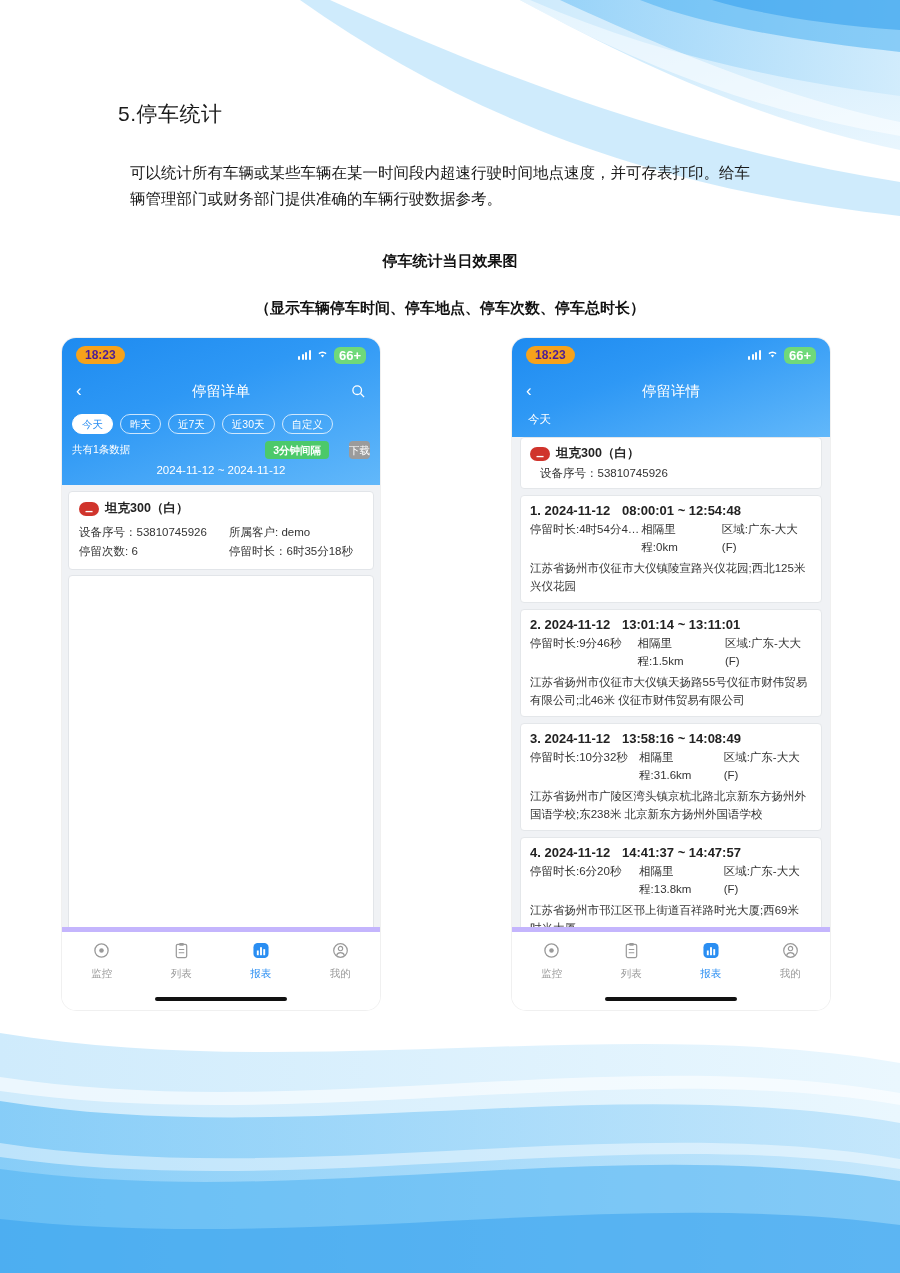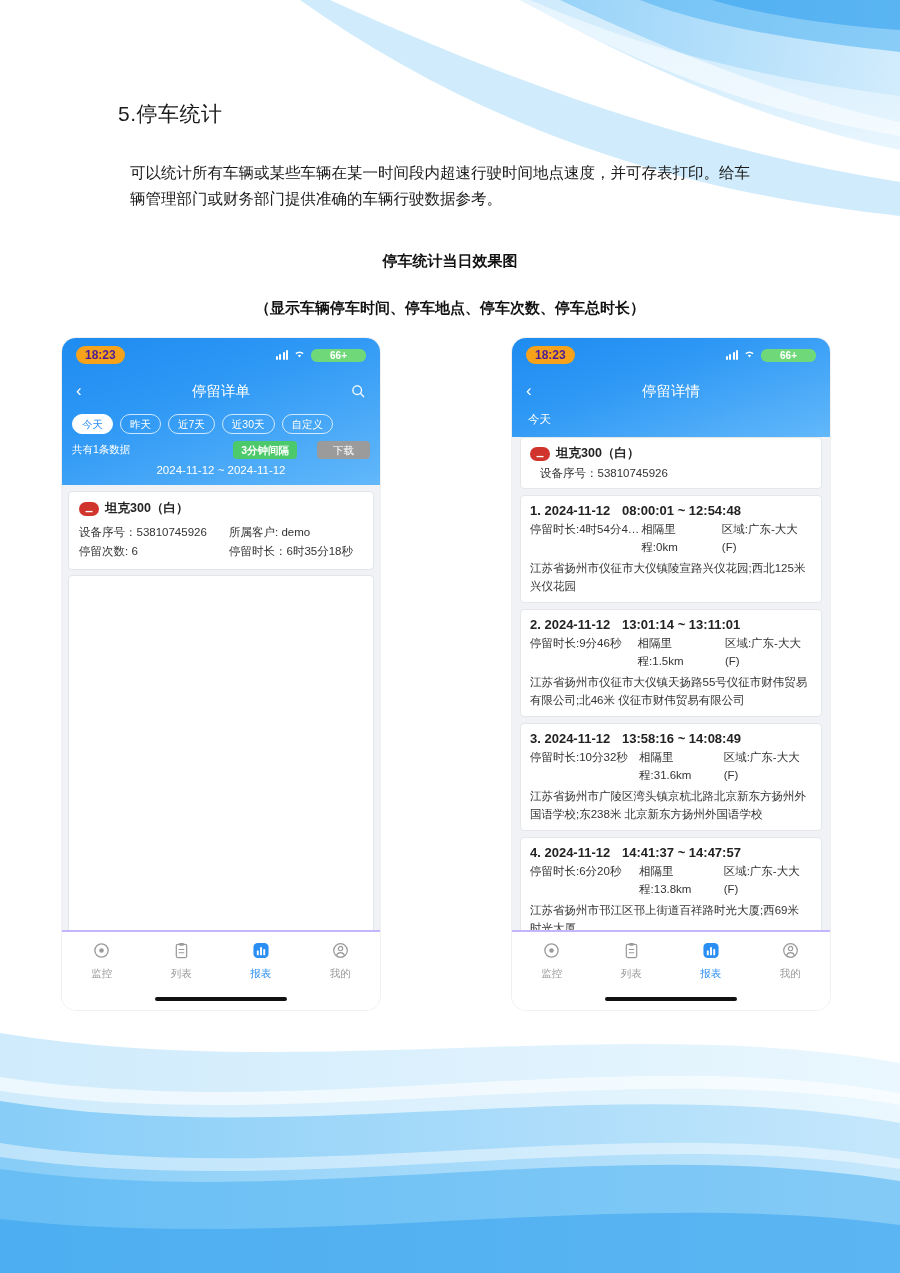--- a/index.html
+++ b/index.html
@@ -67,22 +67,22 @@
     line-height:14px;
   }
   .status-right { display:flex; align-items:center; gap:5px; }
   .sig { display:flex; align-items:flex-end; gap:1.5px; height:10px; }
   .sig i { display:block; width:2px; background:#fff; border-radius:1px; }
   .sig i:nth-child(1){height:4px}
   .sig i:nth-child(2){height:6px}
   .sig i:nth-child(3){height:8px}
   .sig i:nth-child(4){height:10px}
   .batt {
-    background:#6FD97A; color:#fff; font-size:10px; font-weight:bold;
-    border-radius:6px; padding:1px 19px;
+    background:#6FD97A; color:#fff; font-size:13px; font-weight:bold;
+    border-radius:6px; padding:1px 5px;
   }
   .nav-bar {
     height:38px; display:flex; align-items:center;
     justify-content:center; position:relative;
     font-size:14.5px;
   }
   .nav-back, .nav-search {
     position:absolute; top:0; height:38px; display:flex;
     align-items:center; font-size:17px;
   }
@@ -107,21 +107,21 @@
   }
   .count-text { font-size:10.5px; color:#fff; }
   .row2-right { display:flex; gap:20px; }
   .btn-green {
     background:#4CC96A; color:#fff; font-size:10.5px;
     border-radius:4px; padding:3px 8px; line-height:12px;
     font-weight:bold;
   }
   .btn-grey {
     background:#9B9B9B; color:#fff; font-size:10.5px;
-    border-radius:4px; padding:3px 16px; line-height:12px;
+    border-radius:4px; padding:3px 0; line-height:12px;
   }
   .date-range {
     text-align:center; font-size:11.5px; color:#fff;
     padding:3px 0 9px 0;
   }
   .left-body {
     background:#F0F2F5; padding:6px; height:478px; box-sizing:border-box;
   }
   .card {
     background:#fff; border:1px solid #E2E5E9; border-radius:4px;
@@ -175,21 +175,21 @@
   }
   .top-card {
     background:#fff; border:1px solid #E4E7EA; border-radius:4px;
     padding:7px 9px; margin:0 0 6px 0;
   }
   .top-card .sn { font-size:11.5px; color:#333; margin-top:4px; padding-left:10px; }
 
   
   .tabbar {
     position:absolute; bottom:0; left:0; right:0; height:78px;
-    background:#fff; border-top:2px solid #c4b5fd;
+    background:#fff; border-top:5px solid #c4b5fd;
   }
   .tabs {
     display:flex; height:58px; align-items:center;
   }
   .tab {
     flex:1; text-align:center; font-size:10.5px; color:#9A9A9A;
   }
   .tab .ic { display:block; height:22px; line-height:22px; font-size:17px; margin-bottom:3px; }
   .tab.active { color:#2A8EF2; }
   .home-ind {

